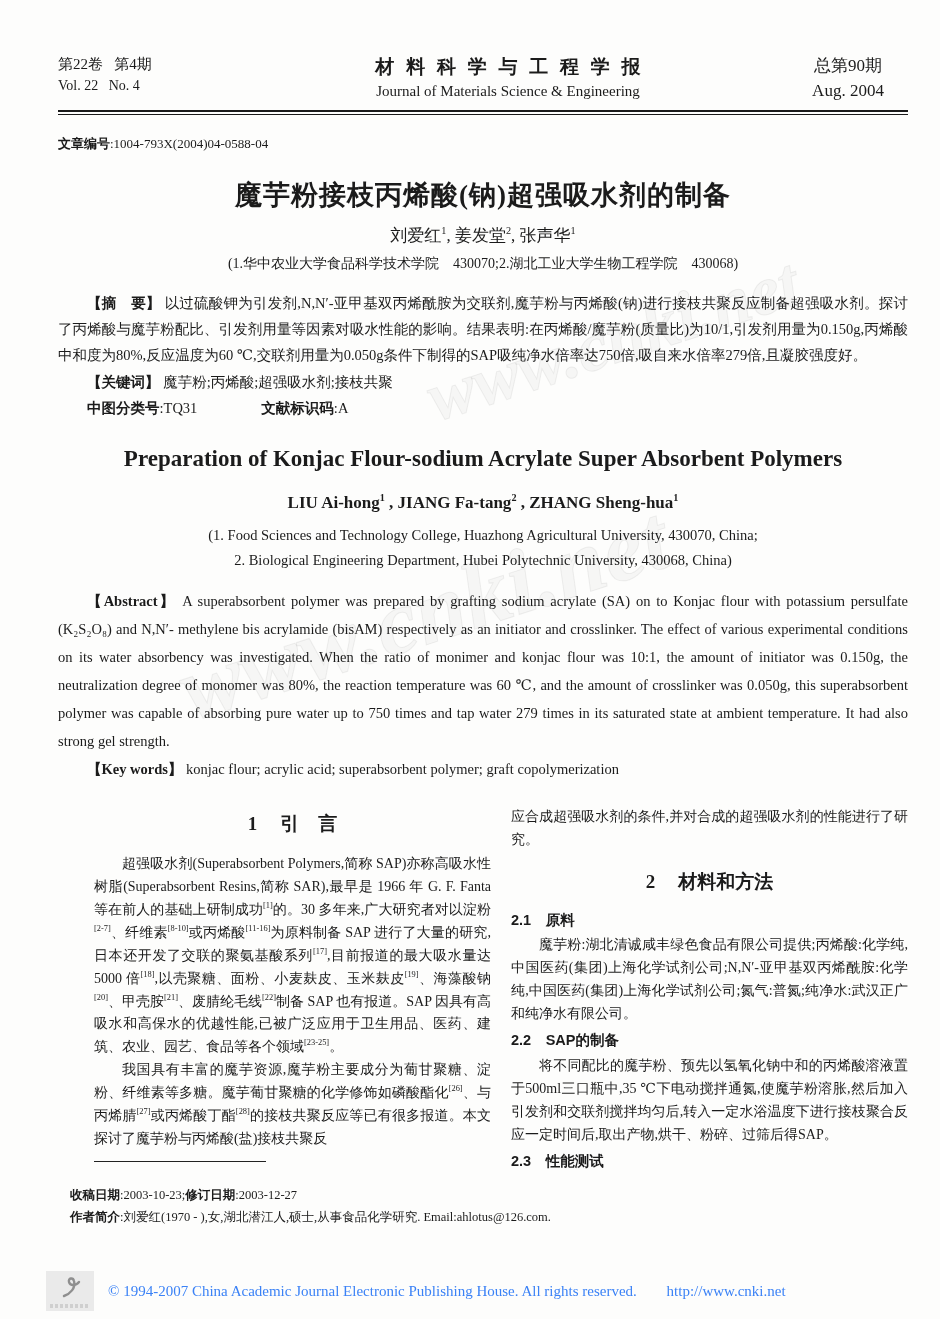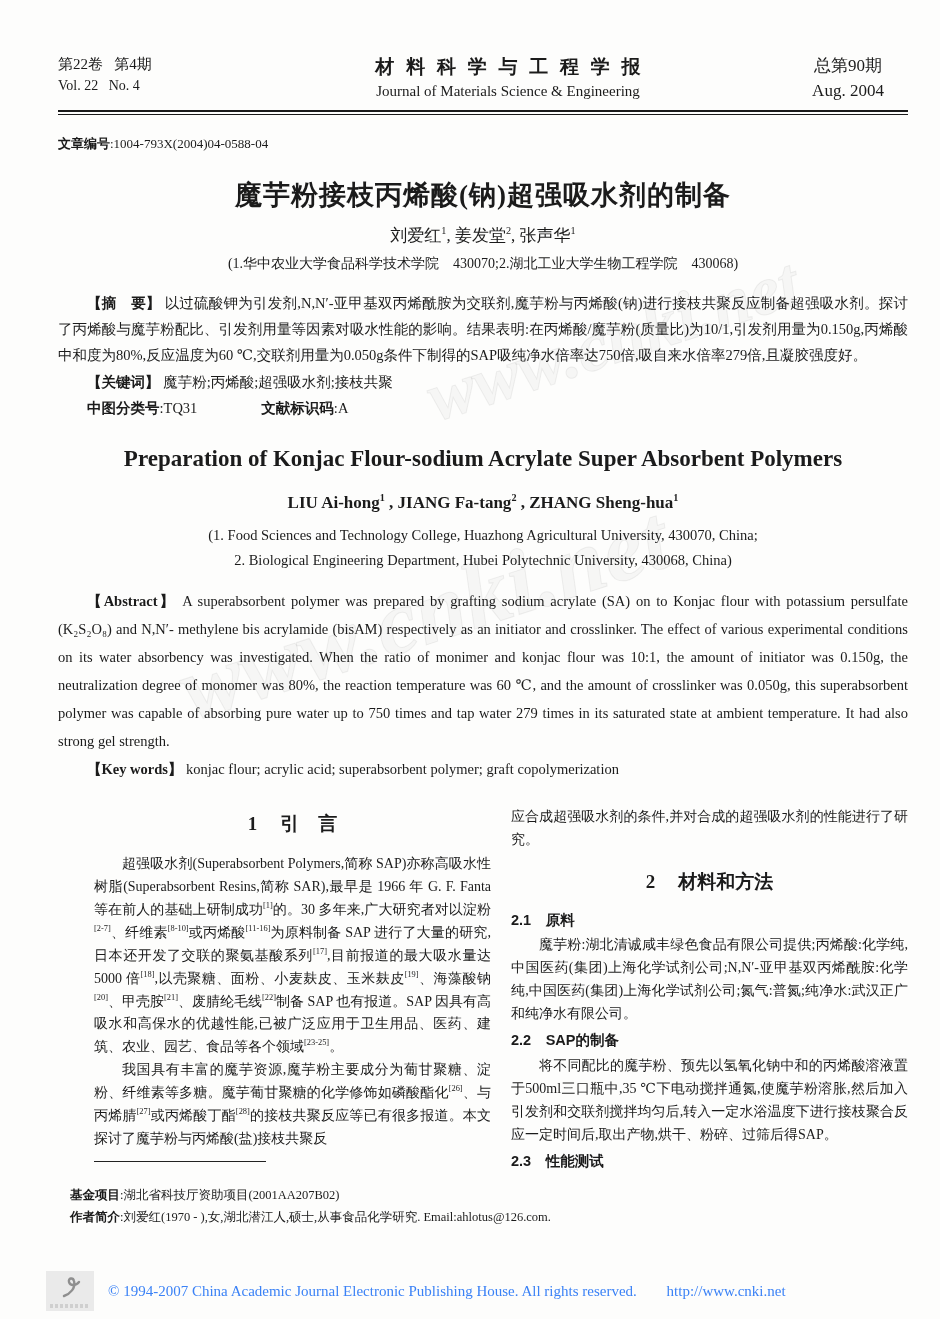--- a/index.html
+++ b/index.html
@@ -177,21 +177,21 @@
           <span class="num">2.2</span><span>SAP的制备</span>
         </div>
         <p class="indent">将不同配比的魔芋粉、预先以氢氧化钠中和的丙烯酸溶液置于500ml三口瓶中,35 ℃下电动搅拌通氮,使魔芋粉溶胀,然后加入引发剂和交联剂搅拌均匀后,转入一定水浴温度下进行接枝聚合反应一定时间后,取出产物,烘干、粉碎、过筛后得SAP。</p>
         <div class="sub-head">
           <span class="num">2.3</span><span>性能测试</span>
         </div>
       </div>
     </div>
 
     <div class="footnotes">
-      <div><b>基金项目</b>:湖北省科技厅资助项目(2001AA207B02)</div>
+      <div><b>收稿日期</b>:2003-10-23;<b>修订日期</b>:2003-12-27</div>
       <div><b>作者简介</b>:刘爱红(1970 - ),女,湖北潜江人,硕士,从事食品化学研究. Email:ahlotus@126.com.</div>
     </div>
 
   </div>
 
   <div class="bottom-bar">
     <div class="cnki-logo">
       <svg width="28" height="28" viewBox="0 0 28 28">
         <path d="M8 22 C 14 20, 20 14, 18 7 C 17 3, 12 4, 13 8 C 14 12, 20 12, 23 8" fill="none" stroke="#8f8f8f" stroke-width="2.4" stroke-linecap="round"></path>
       </svg>

